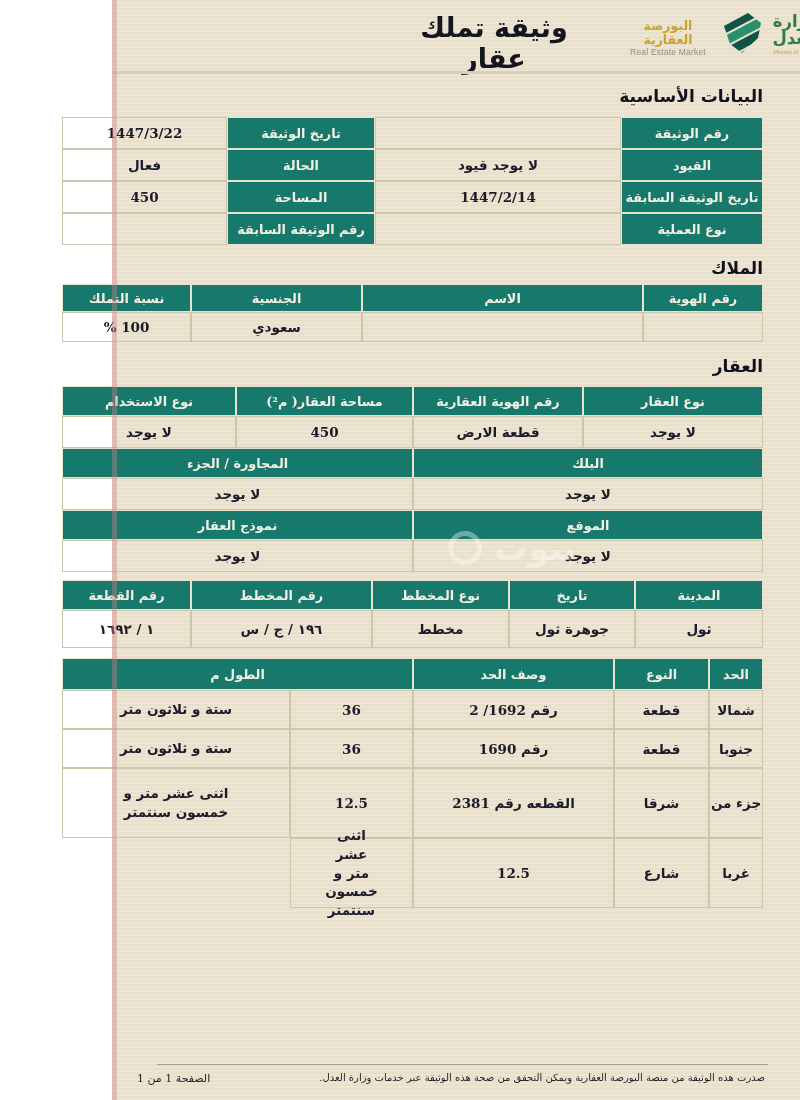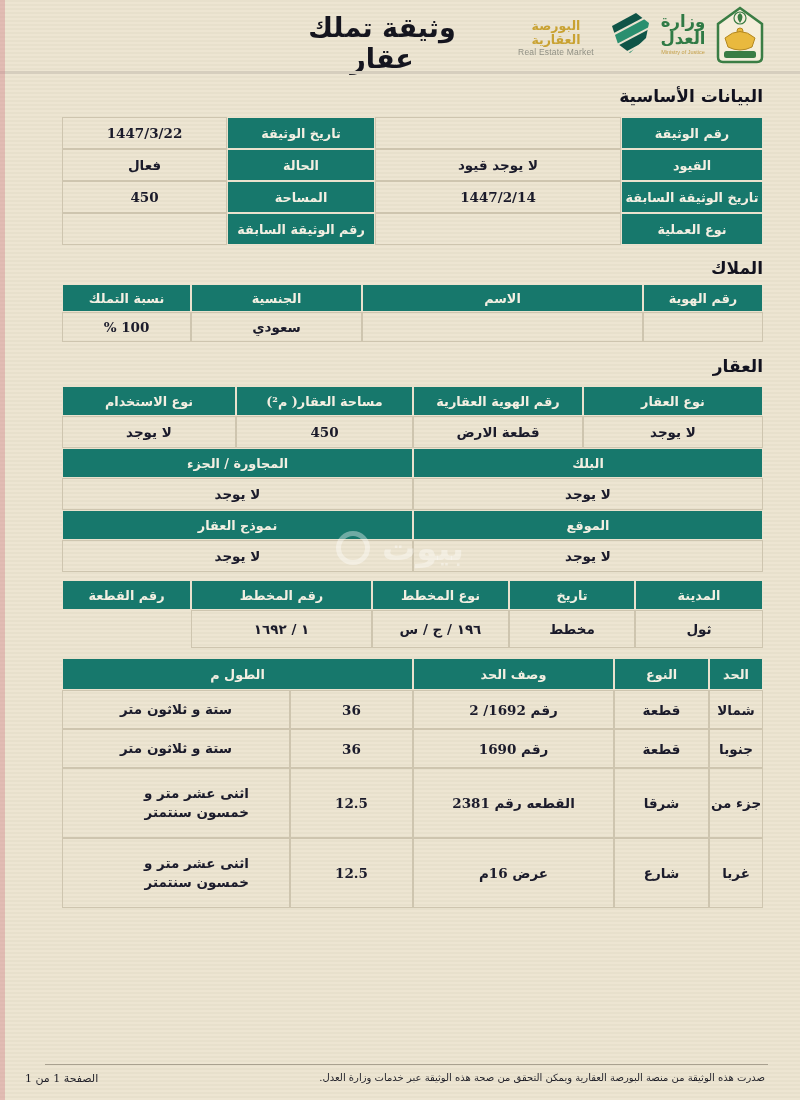--- a/index.html
+++ b/index.html
@@ -1,17 +1,17 @@
 <!DOCTYPE html>
 <html dir="rtl" lang="ar" style="--green: #17786C; --bg: #ECE4D0; --gold: #C9A232; --moj_green: #2F7A45;"><head>
 <meta charset="utf-8">
 <style>
   html,body{margin:0;padding:0;}
   body{width:800px;height:1100px;overflow:hidden;font-family:"DejaVu Serif","DejaVu Sans",sans-serif;}
-  .page{position:relative;width:800px;height:1100px;
+  .page{position:relative;width:688px;height:1100px;
     background-color:var(--bg,#ECE4D0);
     background-image:repeating-linear-gradient(0deg, rgba(255,255,255,0.05) 0 2px, rgba(0,0,0,0.018) 2px 4px);
     color:#1B1B2B;}
   .edge-strip{position:absolute;left:0;top:0;width:5px;height:100%;background:rgba(209,128,134,0.40);z-index:9;}
 
   
   .header-rule{position:absolute;top:71px;left:0;width:100%;height:3px;background:#D6CEBE;}
   .doc-title{position:absolute;top:12px;left:290px;width:184px;text-align:center;
     font-size:27px;font-weight:bold;color:#15151F;}
   .rem-text{position:absolute;top:19px;left:506px;width:100px;text-align:center;line-height:1.15;}
@@ -35,21 +35,21 @@
   .vcell{border:1px solid #CEC5AF;display:flex;align-items:center;justify-content:center;
     font-weight:bold;font-size:13.5px;color:#1B1B2B;box-sizing:border-box;}
   .basic{top:117px;grid-template-columns:142px 246px 148px 165px;grid-auto-rows:32px;}
   .owners-tbl{top:284px;grid-template-columns:120px 281px 171px 129px;grid-template-rows:28px 30px;}
   .prop1{top:386px;grid-template-columns:180px 170px 177px 174px;grid-template-rows:30px 32px;}
   .prop2{top:448px;grid-template-columns:350px 351px;grid-template-rows:30px 32px;}
   .prop3{top:510px;grid-template-columns:350px 351px;grid-template-rows:30px 32px;}
   .prop4{top:580px;grid-template-columns:128px 126px 137px 181px 129px;grid-template-rows:30px 38px;}
   .borders-tbl{top:658px;grid-template-columns:54px 95px 201px 123px 228px;grid-template-rows:32px 39px 39px 70px 70px;}
   .span2{grid-column:span 2;}
-  .len-text{padding:4px 40px;text-align:right;line-height:1.4;}
+  .len-text{padding:4px 40px;text-align:center;line-height:1.4;}
 
   
   .watermark{position:absolute;top:528px;left:336px;display:flex;flex-direction:row;
     align-items:center;gap:12px;color:rgba(255,255,255,0.38);z-index:5;pointer-events:none;}
   .wm-text{font-size:34px;font-weight:bold;font-family:"DejaVu Sans",sans-serif;}
   .wm-ring{width:24px;height:24px;border:5px solid rgba(255,255,255,0.38);border-radius:50%;}
 
   
   .footer-rule{position:absolute;top:1064px;left:45px;right:32px;border-top:1.5px solid #A9A190;}
   .footer-note{position:absolute;top:1072px;right:35px;font-size:10px;color:#1F1F28;}
@@ -159,20 +159,21 @@
     <div class="vcell">لا يوجد</div>
     <div class="vcell">لا يوجد</div>
   </div>
   <div class="tbl prop4">
     <div class="gcell">المدينة</div>
     <div class="gcell">تاريخ</div>
     <div class="gcell">نوع المخطط</div>
     <div class="gcell">رقم المخطط</div>
     <div class="gcell">رقم القطعة</div>
     <div class="vcell">ثول</div>
+    <div class="vcell">جوهرة ثول</div>
     <div class="vcell">مخطط</div>
     <div class="vcell" dir="ltr">١٩٦ / ج / س</div>
     <div class="vcell" dir="ltr">١ / ١٦٩٢</div>
   </div>
 
   <div class="tbl borders-tbl">
     <div class="gcell">الحد</div>
     <div class="gcell">النوع</div>
     <div class="gcell">وصف الحد</div>
     <div class="gcell span2">الطول م</div>
@@ -190,21 +191,20 @@
     <div class="vcell len-text">ستة و ثلاثون متر</div>
 
     <div class="vcell">جزء من</div>
     <div class="vcell">شرقا</div>
     <div class="vcell">القطعه رقم 2381</div>
     <div class="vcell">12.5</div>
     <div class="vcell len-text">اثنى عشر متر و خمسون سنتمتر</div>
 
     <div class="vcell">غربا</div>
     <div class="vcell">شارع</div>
-    <div class="vcell">عرض 16م</div>
     <div class="vcell">12.5</div>
     <div class="vcell len-text">اثنى عشر متر و خمسون سنتمتر</div>
   </div>
 
   <div class="watermark">
     <div class="wm-text">بيوت</div>
     <div class="wm-ring"></div>
   </div>
 
   <div class="footer-rule"></div>

